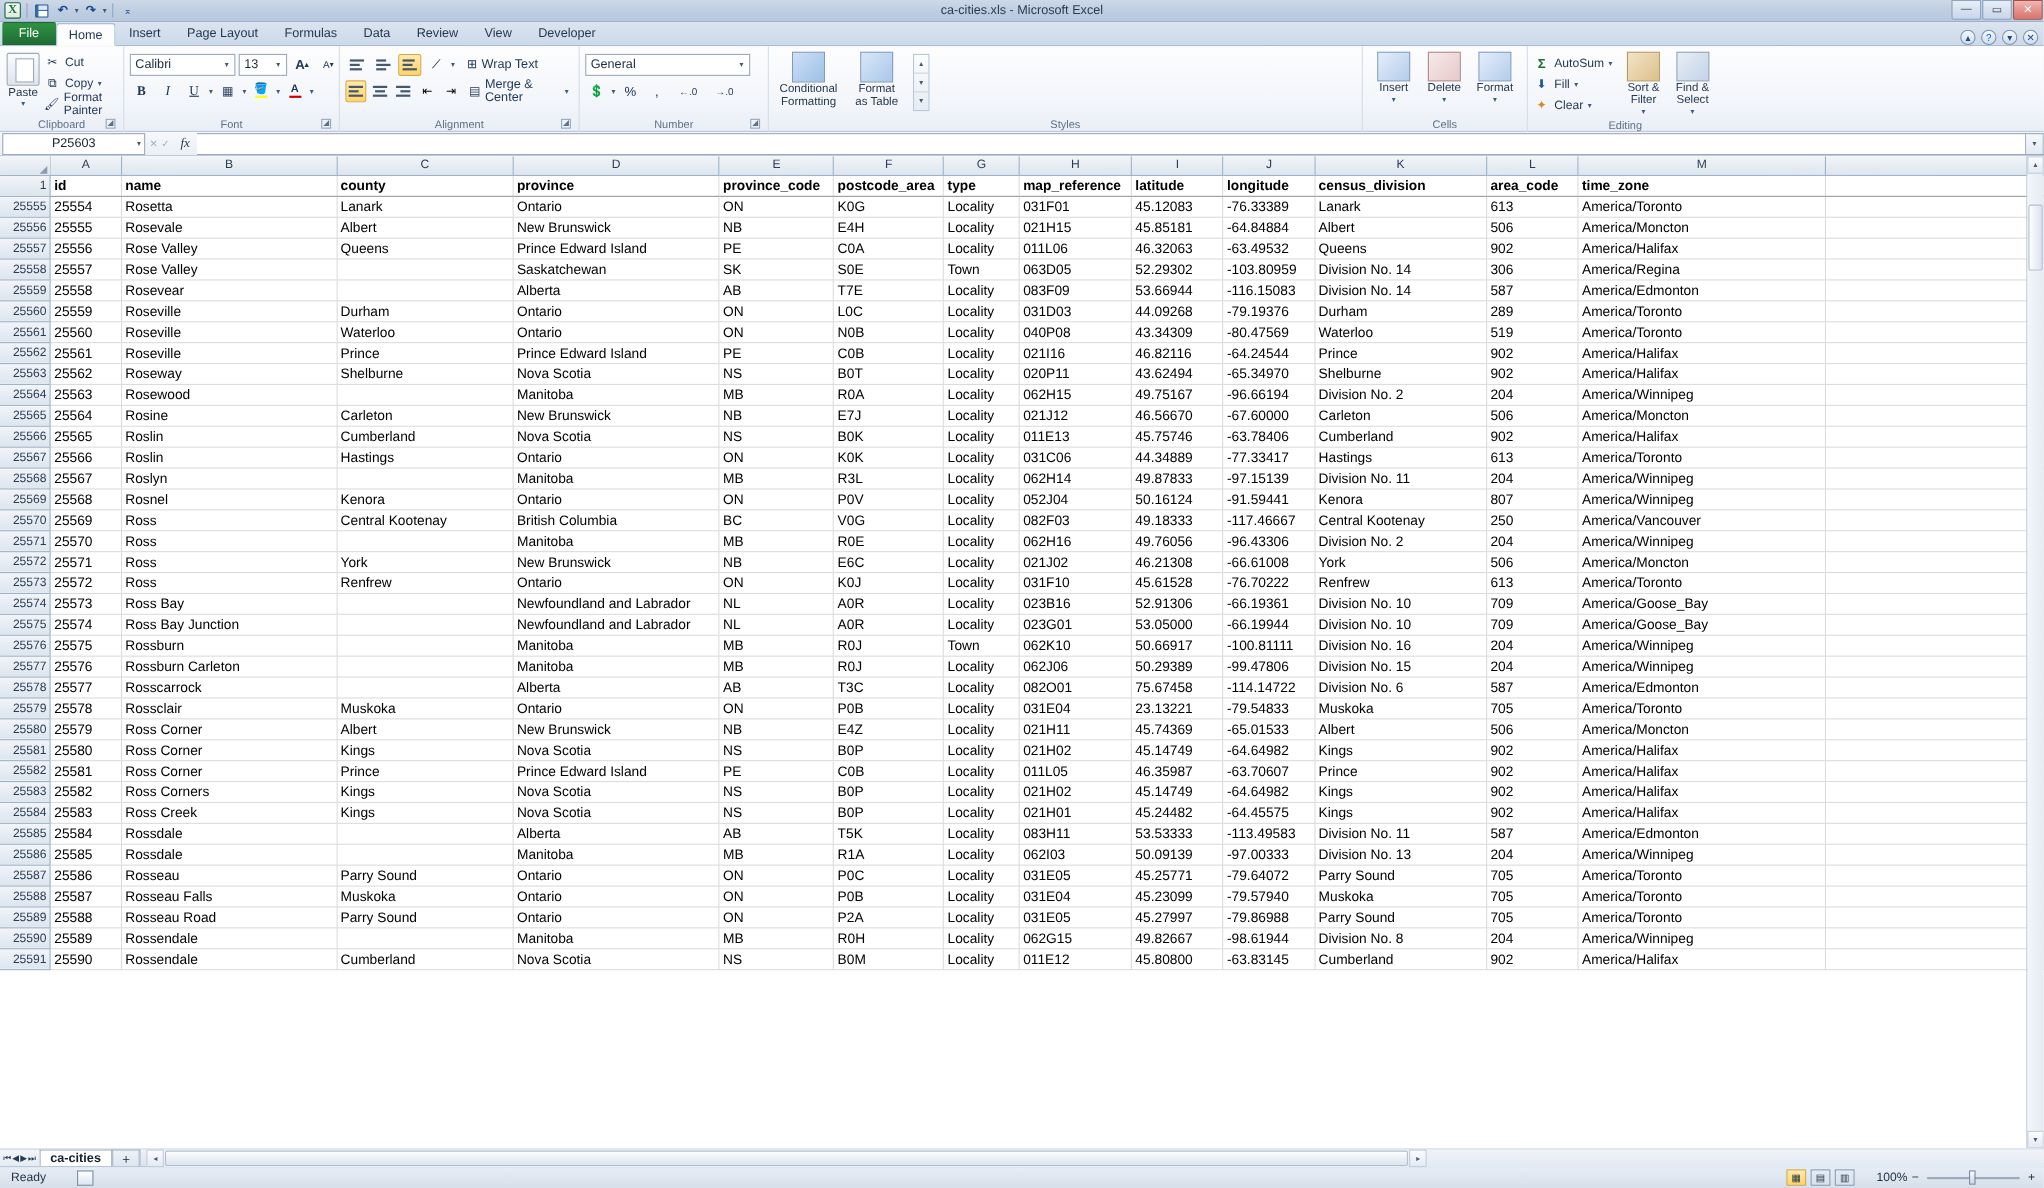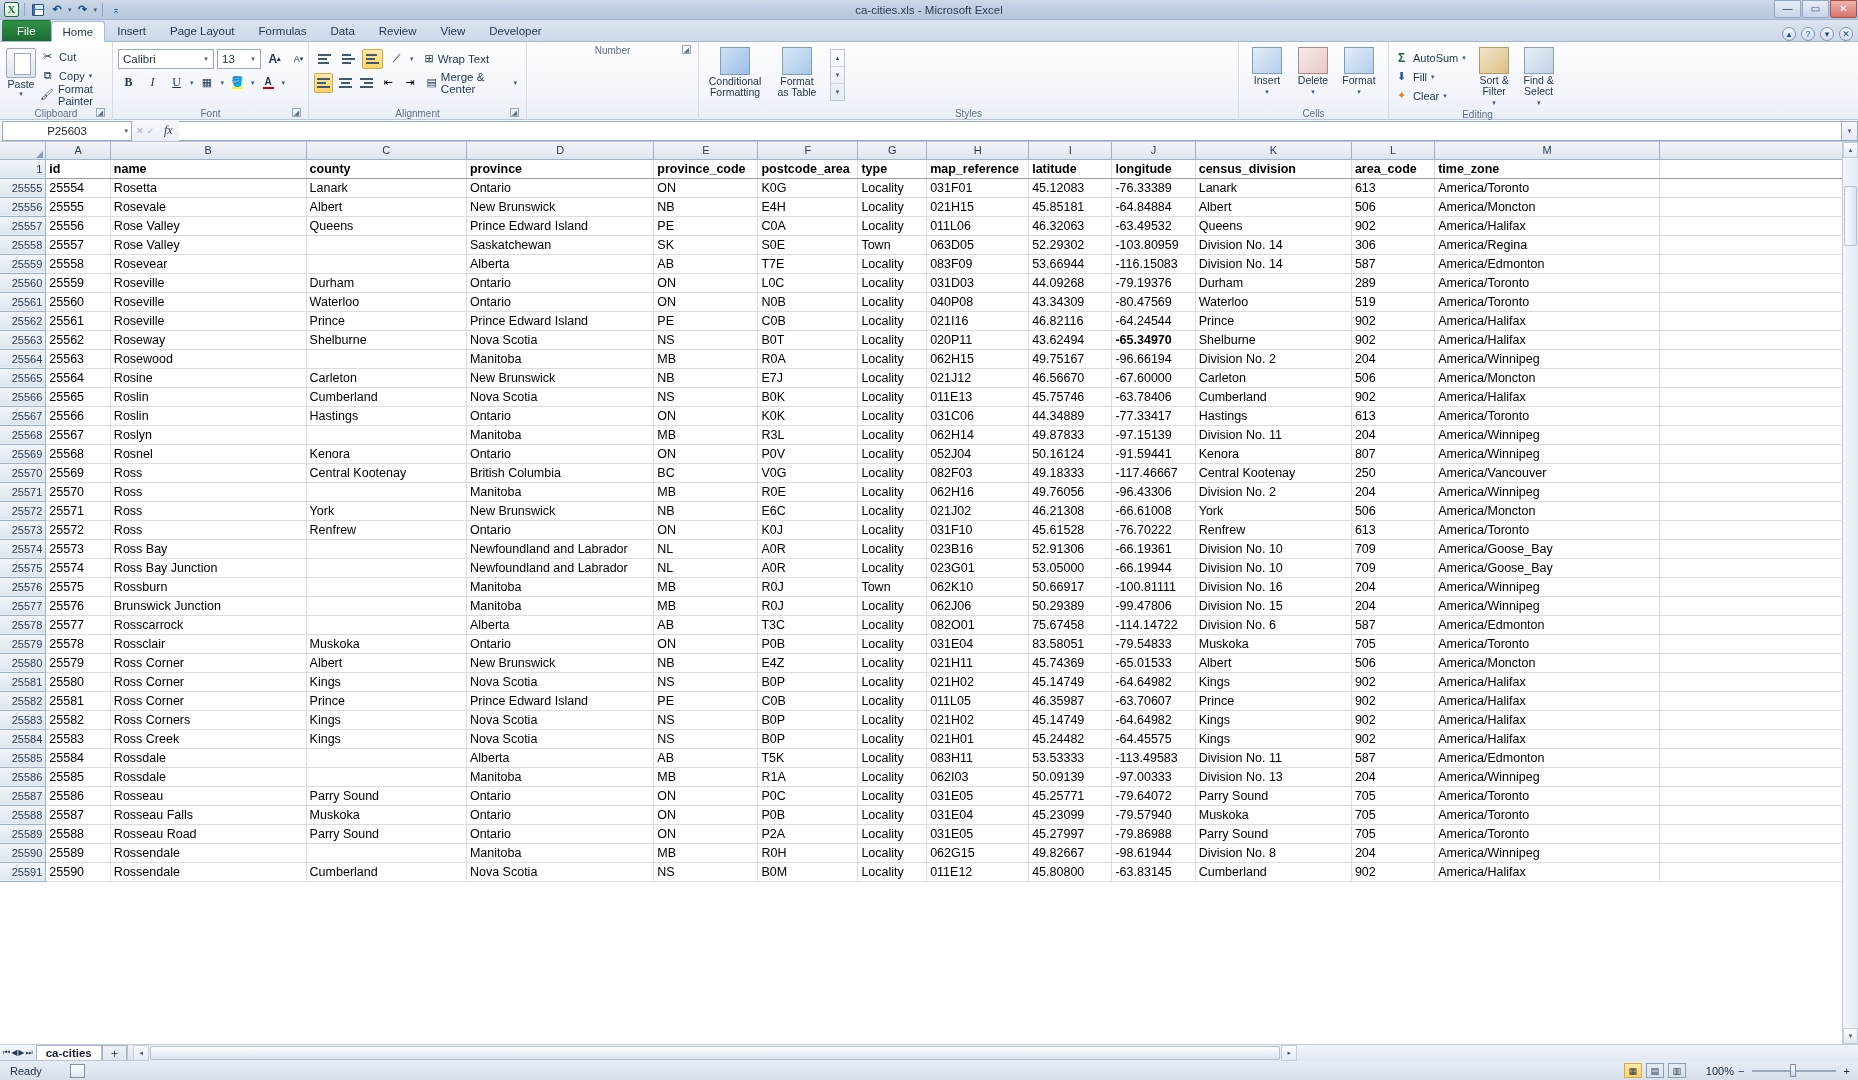--- a/index.html
+++ b/index.html
@@ -458,20 +458,42 @@
           </div>
         </div>
       </div>
       <div class="grp-label">
         <span>Alignment</span>
         <span class="dlg">◢</span>
       </div>
     </div>
 
     <div class="grp" style="width:172px">
+      <div class="grp-body">
+        <div class="align-rows">
+          <div class="frow">
+            <div class="combo numcombo">
+              <span>General</span>
+              <span class="dd">▾</span>
+            </div>
+          </div>
+          <div class="numrow2">
+            <div class="fbtn" style="font-size:11px">💲</div>
+            <div class="tiny-arrow">▾</div>
+            <div class="fbtn">
+                <span>%</span>
+              </div>
+            <div class="fbtn">
+                <span>,</span>
+              </div>
+            <div class="fbtn wide" style="font-size:9px">←.0</div>
+            <div class="fbtn wide" style="font-size:9px">→.0</div>
+          </div>
+        </div>
+      </div>
       <div class="grp-label">
         <span>Number</span>
         <span class="dlg">◢</span>
       </div>
     </div>
 
     <div class="grp" style="width:540px">
       <div class="grp-body">
         <div class="bigbtn">
           <div class="ic" style="background:linear-gradient(135deg,#cfe0f4,#9dc0e8);border:1px solid #7d9cc0"></div>
@@ -743,21 +765,21 @@
             <td class="rowhdr">25563</td>
             <td class="cell" style="width: 62px;">25562</td>
             <td class="cell" style="width: 188px;">Roseway</td>
             <td class="cell" style="width: 154px;">Shelburne</td>
             <td class="cell" style="width: 180px;">Nova Scotia</td>
             <td class="cell" style="width: 100px;">NS</td>
             <td class="cell" style="width: 96px;">B0T</td>
             <td class="cell" style="width: 66px;">Locality</td>
             <td class="cell" style="width: 98px;">020P11</td>
             <td class="cell" style="width: 80px;">43.62494</td>
-            <td class="cell" style="width: 80px; font-weight: bold;">-65.34970</td>
+            <td class="cell" style="width: 80px;">-65.34970</td>
             <td class="cell" style="width: 150px;">Shelburne</td>
             <td class="cell" style="width: 80px;">902</td>
             <td class="cell" style="width: 216px;">America/Halifax</td>
             <td class="cell"></td>
           </tr>
           <tr>
             <td class="rowhdr">25564</td>
             <td class="cell" style="width: 62px;">25563</td>
             <td class="cell" style="width: 188px;">Rosewood</td>
             <td class="cell" style="width: 154px;"></td>
@@ -973,21 +995,21 @@
             <td class="cell" style="width: 80px;">50.66917</td>
             <td class="cell" style="width: 80px;">-100.81111</td>
             <td class="cell" style="width: 150px;">Division No. 16</td>
             <td class="cell" style="width: 80px;">204</td>
             <td class="cell" style="width: 216px;">America/Winnipeg</td>
             <td class="cell"></td>
           </tr>
           <tr>
             <td class="rowhdr">25577</td>
             <td class="cell" style="width: 62px;">25576</td>
-            <td class="cell" style="width: 188px;">Brunswick Junction</td>
+            <td class="cell" style="width: 188px;">Rossburn Carleton</td>
             <td class="cell" style="width: 154px;"></td>
             <td class="cell" style="width: 180px;">Manitoba</td>
             <td class="cell" style="width: 100px;">MB</td>
             <td class="cell" style="width: 96px;">R0J</td>
             <td class="cell" style="width: 66px;">Locality</td>
             <td class="cell" style="width: 98px;">062J06</td>
             <td class="cell" style="width: 80px;">50.29389</td>
             <td class="cell" style="width: 80px;">-99.47806</td>
             <td class="cell" style="width: 150px;">Division No. 15</td>
             <td class="cell" style="width: 80px;">204</td>
@@ -1014,21 +1036,21 @@
           <tr>
             <td class="rowhdr">25579</td>
             <td class="cell" style="width: 62px;">25578</td>
             <td class="cell" style="width: 188px;">Rossclair</td>
             <td class="cell" style="width: 154px;">Muskoka</td>
             <td class="cell" style="width: 180px;">Ontario</td>
             <td class="cell" style="width: 100px;">ON</td>
             <td class="cell" style="width: 96px;">P0B</td>
             <td class="cell" style="width: 66px;">Locality</td>
             <td class="cell" style="width: 98px;">031E04</td>
-            <td class="cell" style="width: 80px;">83.58051</td>
+            <td class="cell" style="width: 80px;">23.13221</td>
             <td class="cell" style="width: 80px;">-79.54833</td>
             <td class="cell" style="width: 150px;">Muskoka</td>
             <td class="cell" style="width: 80px;">705</td>
             <td class="cell" style="width: 216px;">America/Toronto</td>
             <td class="cell"></td>
           </tr>
           <tr>
             <td class="rowhdr">25580</td>
             <td class="cell" style="width: 62px;">25579</td>
             <td class="cell" style="width: 188px;">Ross Corner</td>

